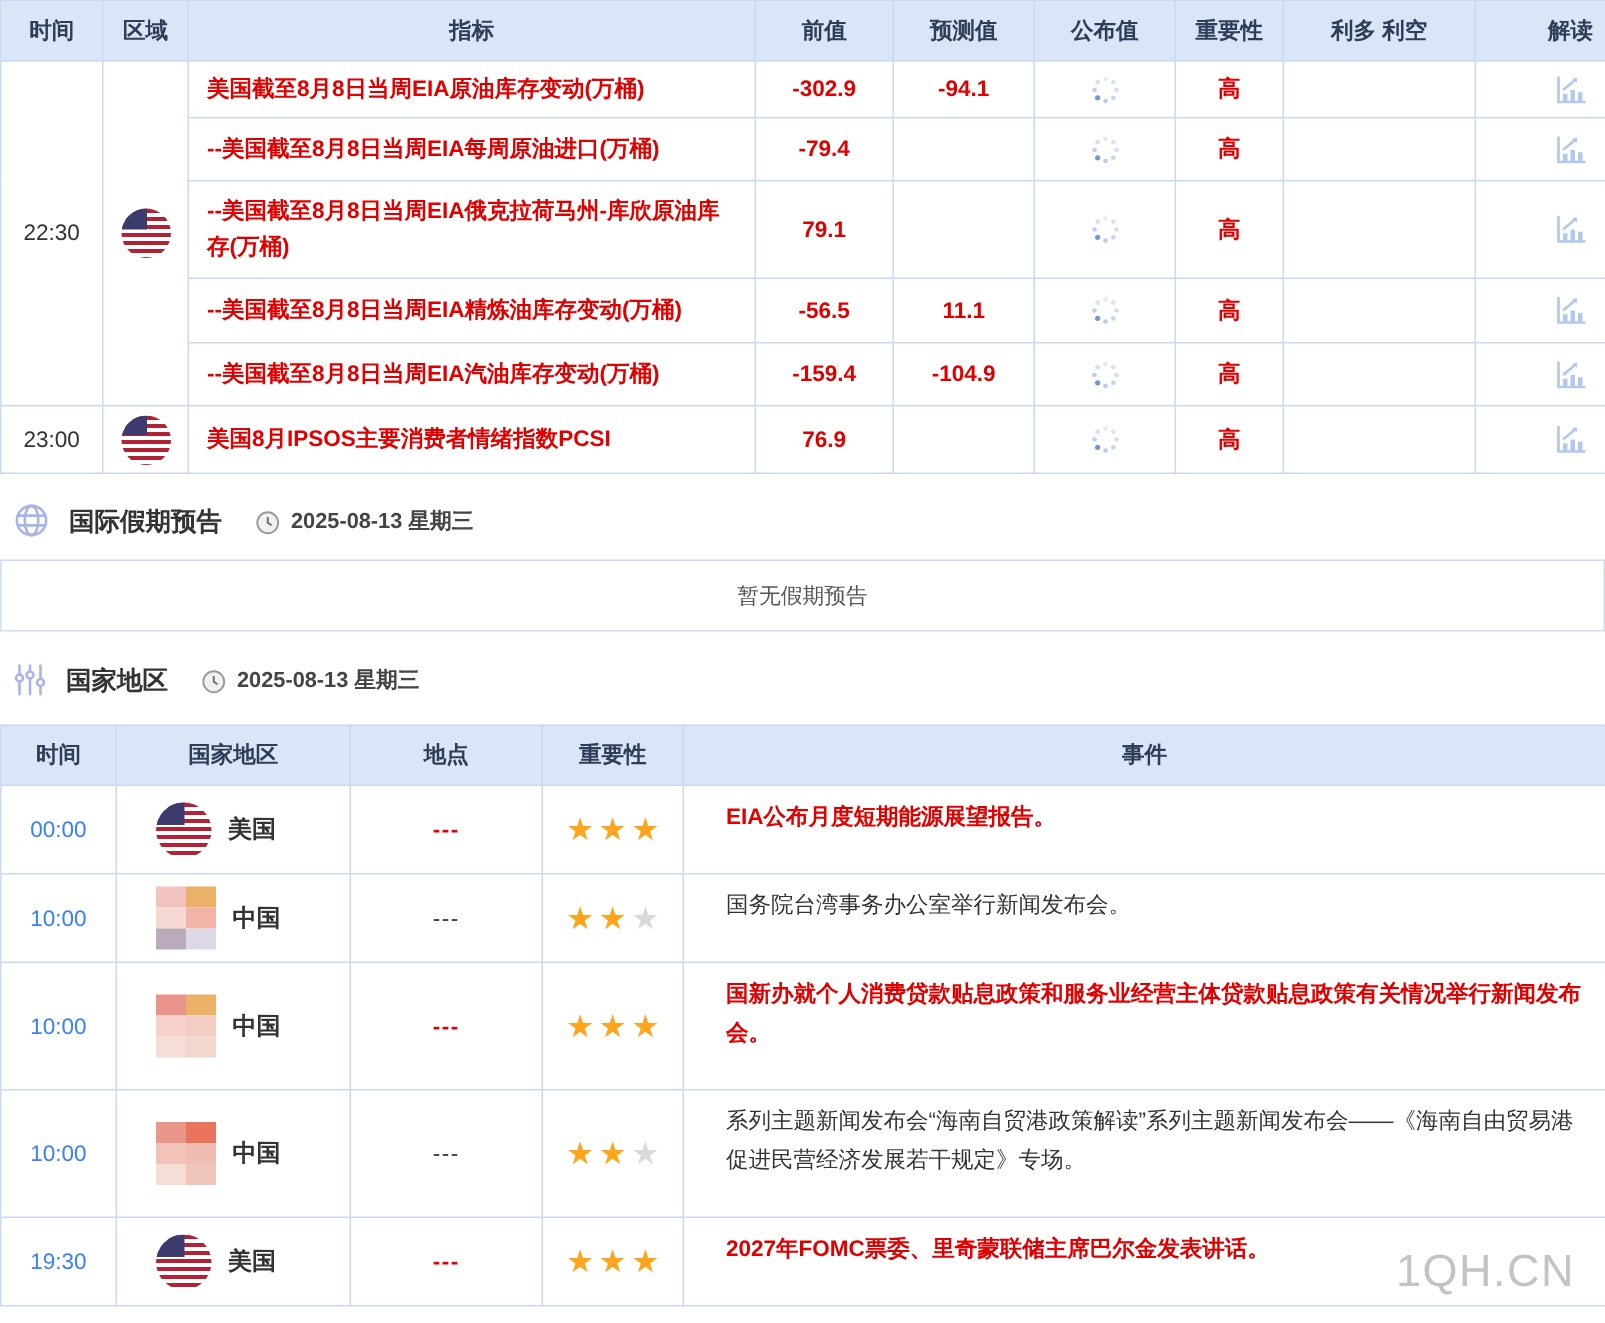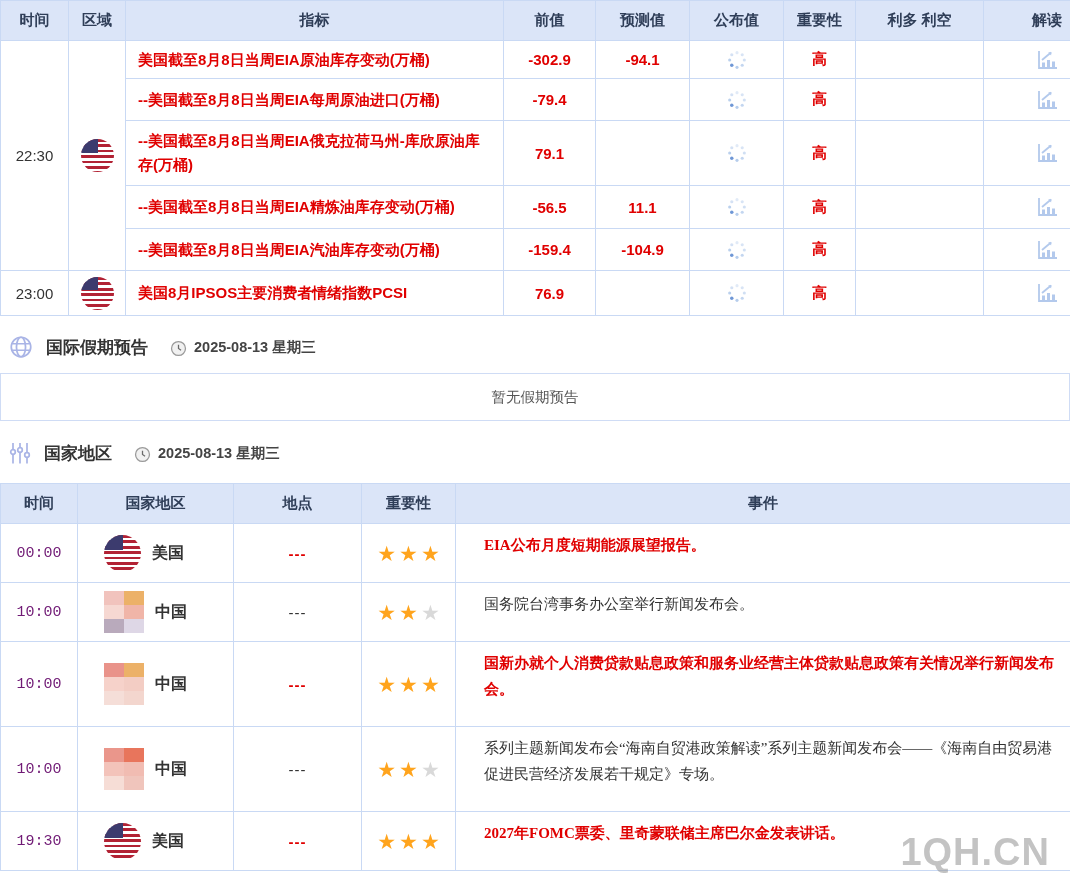--- a/index.html
+++ b/index.html
@@ -42,35 +42,35 @@
   
   .sec { display: flex; align-items: center; margin: 16px 18px 0 8px; height: 30px; }
   .sec .ttl { font-size: 17px; font-weight: bold; color: #333; margin: 0 22px 0 12px; }
   .sec .date-wrap { display: flex; align-items: flex-end; }
   .sec .date { font-size: 14.5px; font-weight: bold; color: #444; margin-left: 7px; }
   .empty-box { margin-top: 11px; border: 1px solid #cfdcf5; height: 48px; display: flex; align-items: center; justify-content: center; font-size: 14.5px; color: #555; }
 
   
   .evtbl { width: 1070px; margin-top: 15px; }
   .evtbl td { font-size: 15px; }
-  .e-time { text-align: center; color: #701a75; font-family: Liberation Mono, monospace; }
+  .e-time { text-align: center; color: #3b82f6; }
   .e-ctry { padding-left: 26px; }
   .ctry-inner { display: flex; align-items: center; gap: 11px; }
   .ctry-name { font-size: 16px; font-weight: bold; color: #333; }
   .loc { text-align: center; letter-spacing: 1px; color: #333; }
   .stars-cell { text-align: center; }
   .stars { display: inline-flex; gap: 3px; }
   .star { font-style: normal; font-size: 21px; line-height: 1; color: #d9d9d9; }
   .star.on { color: #ffa41d; }
-  .evt { padding: 8px 12px 24px 28px; line-height: 26px; font-family: Liberation Serif, serif; }
+  .evt { padding: 8px 12px 24px 28px; line-height: 26px; }
   tr.hl .evt, tr.hl .loc { color: #e00000; font-weight: bold; }
 
   .watermark {
     position: absolute; right: 20px; top: 831px;
-    font-size: 38px; font-weight: bold; color: rgba(145,145,145,.55); letter-spacing: 1px;
+    font-size: 30px; font-weight: normal; color: rgba(145,145,145,.55); letter-spacing: 1px;
   }
   svg { vertical-align: middle; }
 </style>
 </head>
 <body>
 
 <div class="cal-wrap">
 <table class="cal">
   <colgroup>
     <col style="width:68px">

